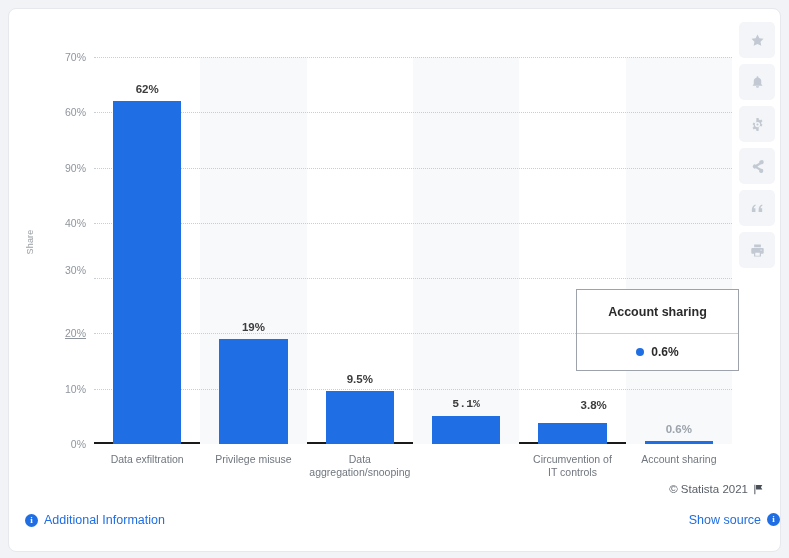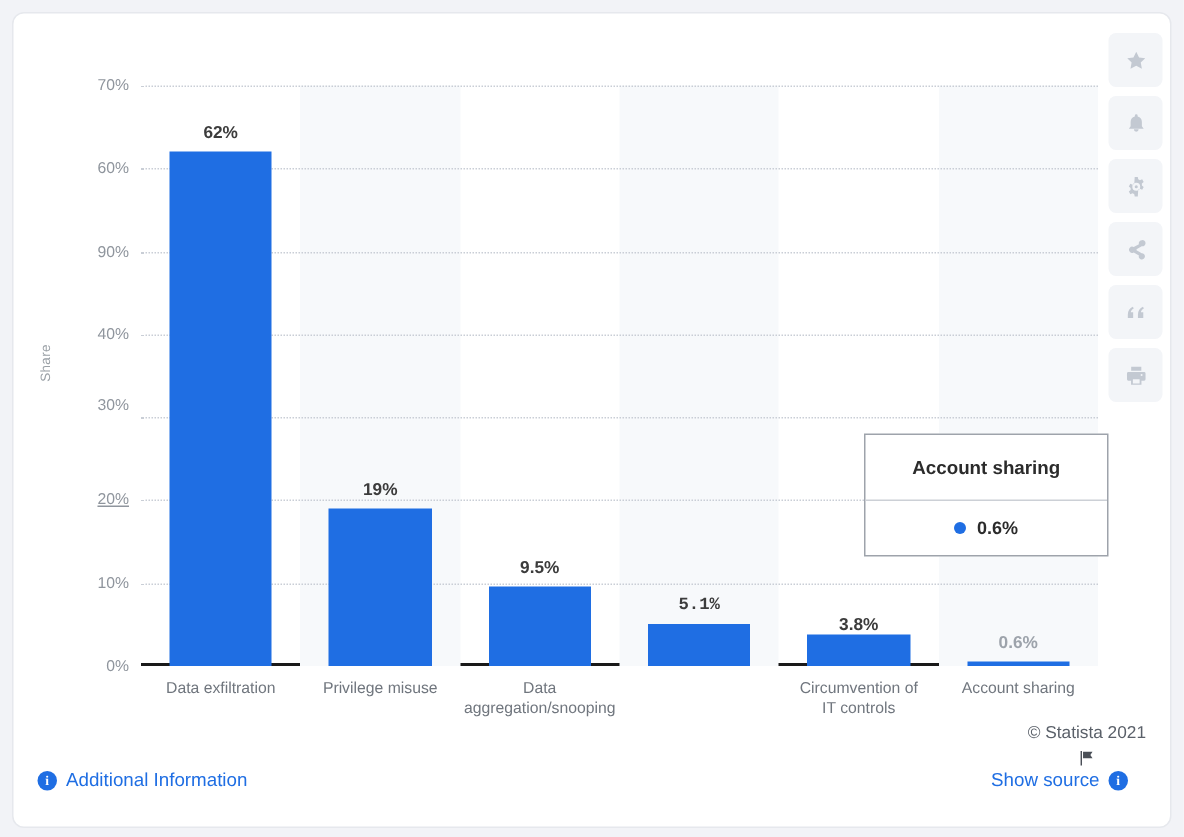--- a/index.html
+++ b/index.html
@@ -175,41 +175,39 @@
 
   .copyright {
     position: absolute;
     right: 16px;
     top: 6px;
     font-size: 11.5px;
     color: #5a6069;
     display: flex;
     align-items: center;
     gap: 5px;
-    flex-direction: column;
   }
   .flag-icon { display: inline-block; width: 11px; height: 11px; color: #4a4f57; }
 
   .additional {
     position: absolute;
     left: 16px;
     top: 36px;
     display: flex;
     align-items: center;
     gap: 6px;
     font-size: 12.5px;
     color: #1f6ee3;
     cursor: pointer;
   }
   .show-source {
     position: absolute;
-    right: 28px;
+    right: 0;
     top: 36px;
     display: flex;
-    align-items: center;
     gap: 6px;
     font-size: 12.5px;
     color: #1f6ee3;
     cursor: pointer;
   }
   .info-icon {
     width: 13px; height: 13px;
     border-radius: 50%;
     background: #1f6ee3;
     color: #fff;
@@ -298,21 +296,21 @@
           <div class="xtick" style="left: 199.907px; width: 131.853px;">
             <div>Data</div>
             <div>aggregation/snooping</div>
           </div>
           <div class="bar-col" style="left: 337.874px; width: 68.585px; font-family: Liberation Mono, monospace;">
             <div class="bar" style="height: 28.1957px; background: rgb(31, 110, 227);"></div>
             <div class="bar-label" style="bottom: 34.1957px;">5.1%</div>
           </div>
           <div class="bar-col" style="left: 444.207px; width: 68.585px;">
             <div class="bar" style="height: 21.0086px; background: rgb(31, 110, 227);"></div>
-            <div class="bar-label" style="bottom: 21px;">3.8%</div>
+            <div class="bar-label" style="bottom: 33px; text-align: right;">3.8%</div>
           </div>
           <div class="xtick" style="left: 412.573px; width: 131.853px;">
             <div>Circumvention of</div>
             <div>IT controls</div>
           </div>
           <div class="bar-col" style="left: 550.541px; width: 68.585px;">
             <div class="bar" style="height: 3.31714px; background: rgb(31, 110, 227);"></div>
             <div class="bar-label dim" style="bottom: 9.31714px;">0.6%</div>
           </div>
           <div class="xtick" style="left: 518.907px; width: 131.853px;">

